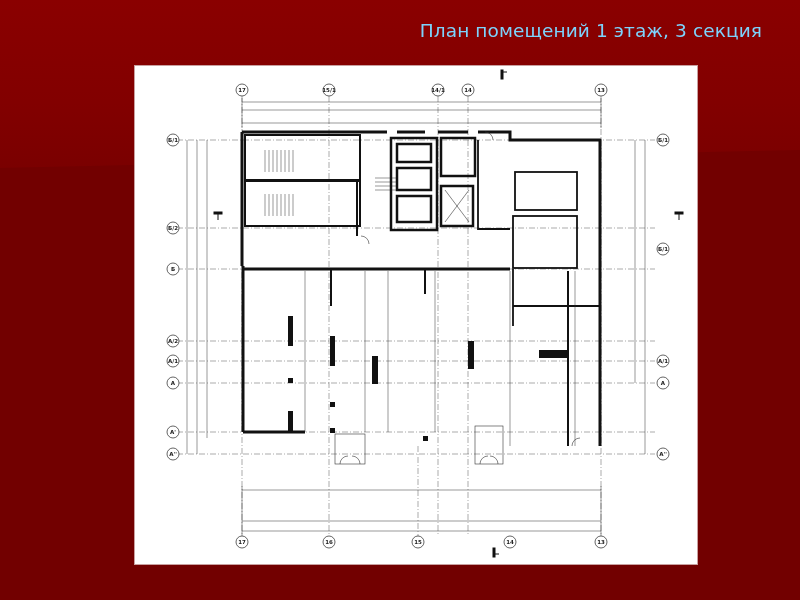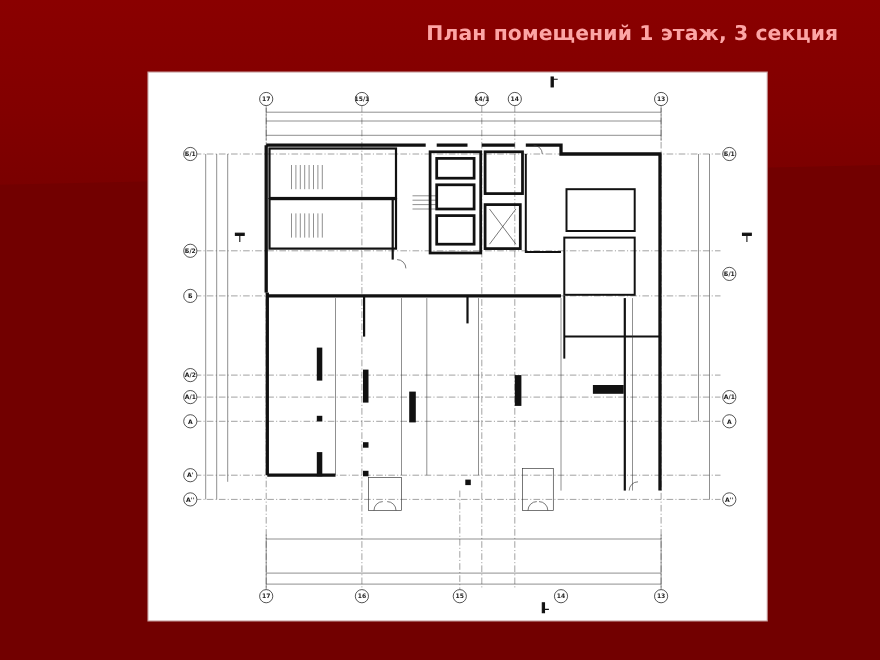--- a/index.html
+++ b/index.html
@@ -13,23 +13,22 @@
     background:linear-gradient(180deg,#8a0000 0%,#820000 60%,#7a0000 100%);
     clip-path:polygon(0 0,100% 0,100% 100%,0 100%);
   }
   .bg-sweep {
     position:absolute; left:0; top:150px; width:800px; height:60px;
     background:#720000;
     clip-path:polygon(0 30%,100% 0,100% 100%,0 100%);
   }
   .title {
     position:absolute; right:38px; top:20px;
-    color:#fca5a5; font-size:18.5px; letter-spacing:0.1px;
+    color:#7dd3fc; font-size:18.5px; letter-spacing:0.1px;
     font-family:"DejaVu Sans", sans-serif;
-    font-weight:bold;
   }
   .sheet {
     position:absolute; left:135px; top:66px; width:562px; height:498px;
     background:#ffffff;
     box-shadow:0 0 0 1px #c9a0a0;
   }
   svg { position:absolute; left:0; top:0; }
   .ax-label { font-family:"DejaVu Sans", sans-serif; font-size:5.5px; font-weight:bold; fill:#222; }
 </style>
 </head>

